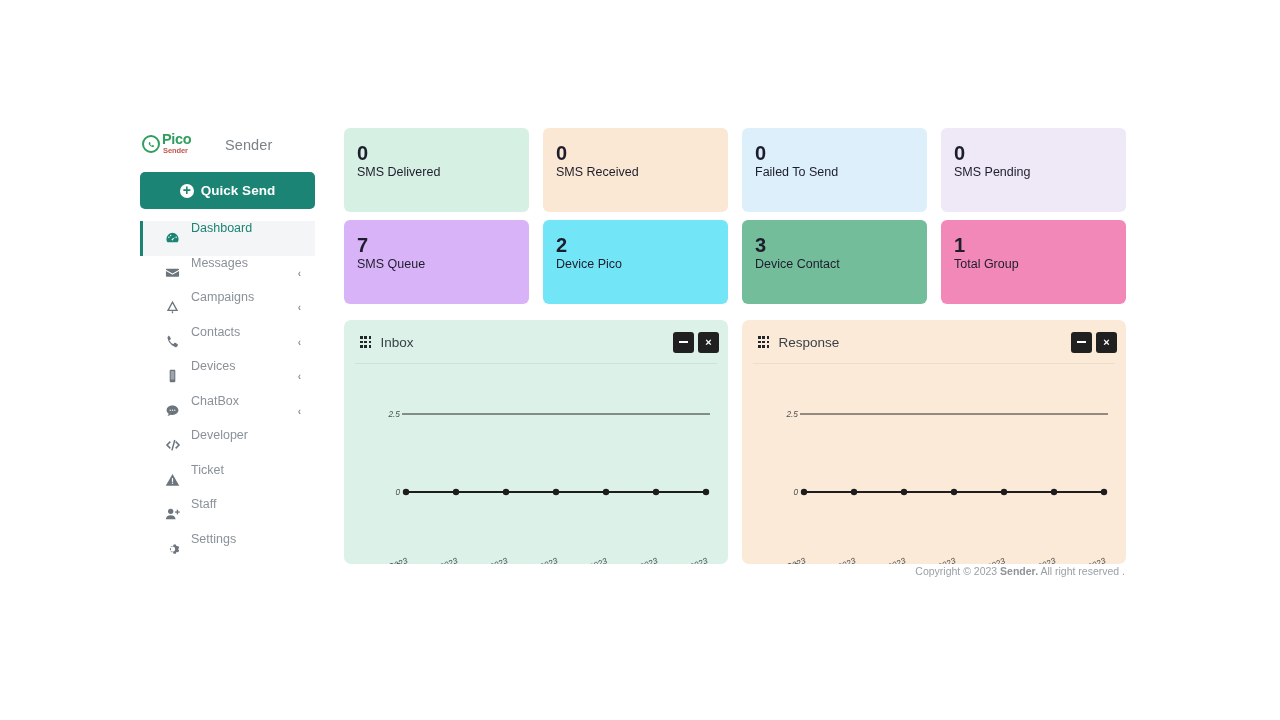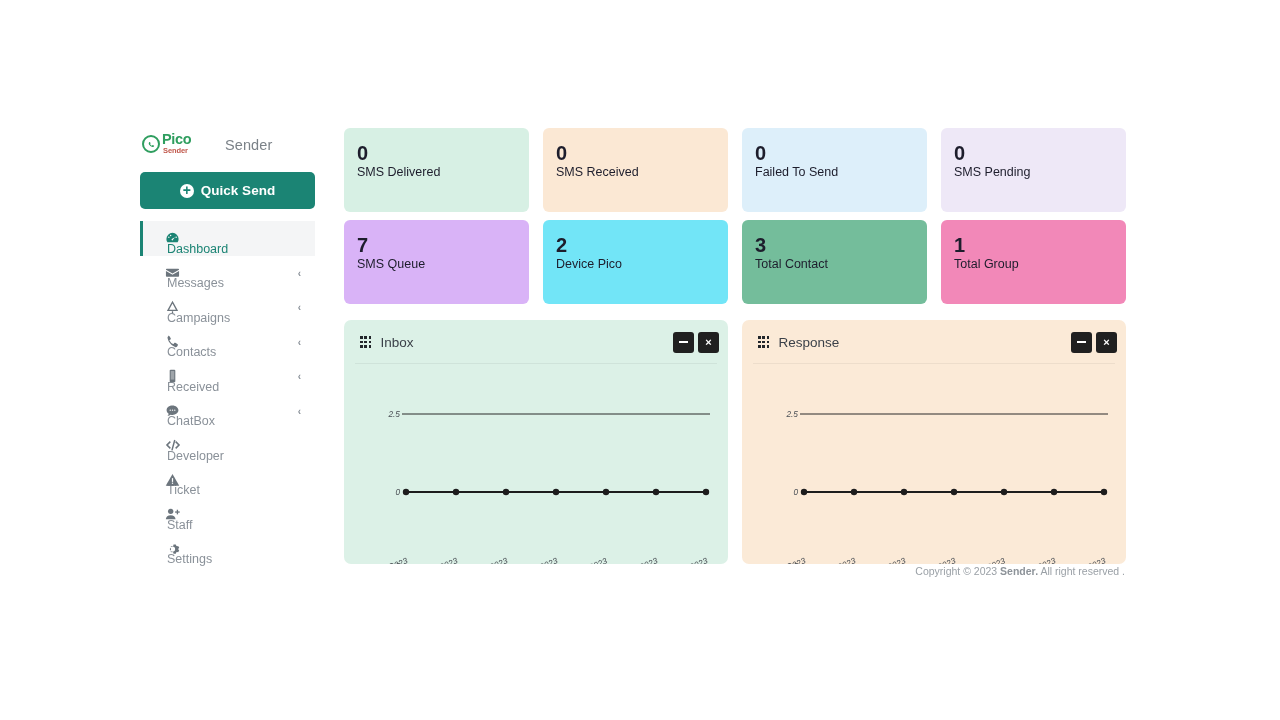--- a/index.html
+++ b/index.html
@@ -71,23 +71,23 @@
     background: #ffffff; color: #1b8474;
     font-size: 13px; font-weight: bold; line-height: 12px;
     display: flex; align-items: center; justify-content: center;
     flex: 0 0 auto;
   }
   .plus-circle span { font-size: 14px; line-height: 10px; margin-top: -1px; }
 
   .nav { margin-top: 12px; }
   .nav-item {
     position: relative;
-    display: flex; align-items: flex-end;
+    display: flex; align-items: flex-start;
     height: 34.5px;
-    padding-right: 14px;
+    padding-left: 24px; padding-right: 14px;
     font-size: 12.5px;
     color: #8a9199;
     cursor: pointer;
   }
   .nav-item .nav-icon {
     position: absolute; left: 24px; top: 50%;
     transform: translateY(-50%);
     width: 17px; display: flex; align-items: center; justify-content: center;
     color: #6c757d;
   }
@@ -265,21 +265,21 @@
         <span class="caret">‹</span>
       </div>
 
       <div class="nav-item">
         <span class="nav-icon">
           <svg width="15" height="15" viewBox="0 0 16 16" fill="currentColor">
               <rect x="5" y="1.4" width="6" height="13.2" rx="1.1"></rect>
               <rect x="6.1" y="2.7" width="3.8" height="9.1" fill="#ffffff" opacity=".35"></rect>
             </svg>
         </span>
-        <span class="nav-label">Received</span>
+        <span class="nav-label">Devices</span>
         <span class="caret">‹</span>
       </div>
 
       <div class="nav-item">
         <span class="nav-icon">
           <svg width="15" height="15" viewBox="0 0 16 16" fill="currentColor">
               <path d="M8 2.2c-3.5 0-6.3 2.2-6.3 4.9 0 1.5.85 2.85 2.2 3.75-.1.9-.55 1.8-1.3 2.55 1.4-.15 2.6-.7 3.4-1.4.63.14 1.3.2 2 .2 3.5 0 6.3-2.2 6.3-4.9S11.5 2.2 8 2.2z"></path>
               <circle cx="5.6" cy="7.1" r=".75" fill="#ffffff"></circle>
               <circle cx="8" cy="7.1" r=".75" fill="#ffffff"></circle>
               <circle cx="10.4" cy="7.1" r=".75" fill="#ffffff"></circle>
@@ -363,21 +363,21 @@
       <div class="stat-card" style="background: rgb(217, 179, 247);">
         <div class="stat-value">7</div>
         <div class="stat-label">SMS Queue</div>
       </div>
       <div class="stat-card" style="background: rgb(114, 229, 247);">
         <div class="stat-value">2</div>
         <div class="stat-label">Device Pico</div>
       </div>
       <div class="stat-card" style="background: rgb(116, 189, 155);">
         <div class="stat-value">3</div>
-        <div class="stat-label">Total Contact</div>
+        <div class="stat-label">Device Contact</div>
       </div>
       <div class="stat-card" style="background: rgb(242, 136, 184);">
         <div class="stat-value">1</div>
         <div class="stat-label">Total Group</div>
       </div>
     </div>
 
     <div class="panel-row">
 
       <div class="panel" style="background: rgb(220, 241, 231);">

